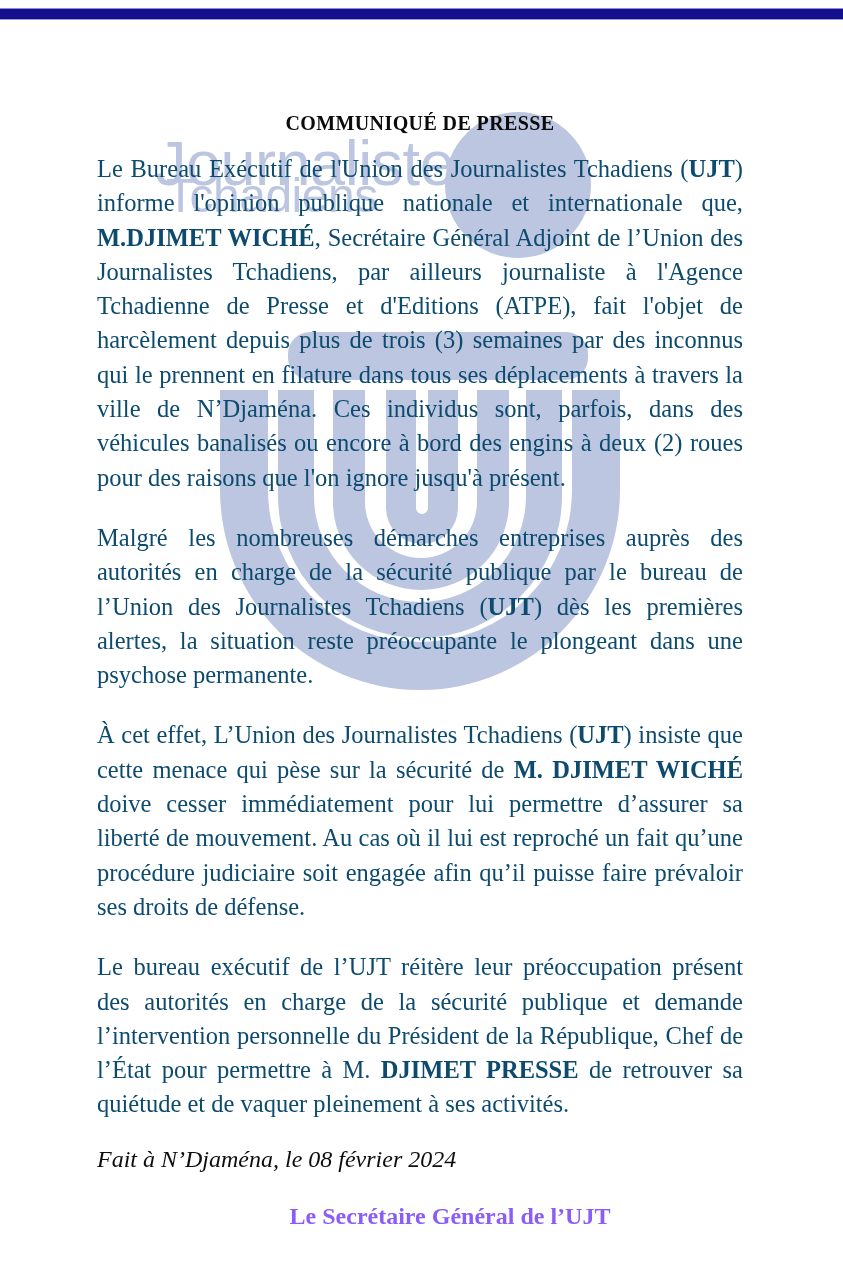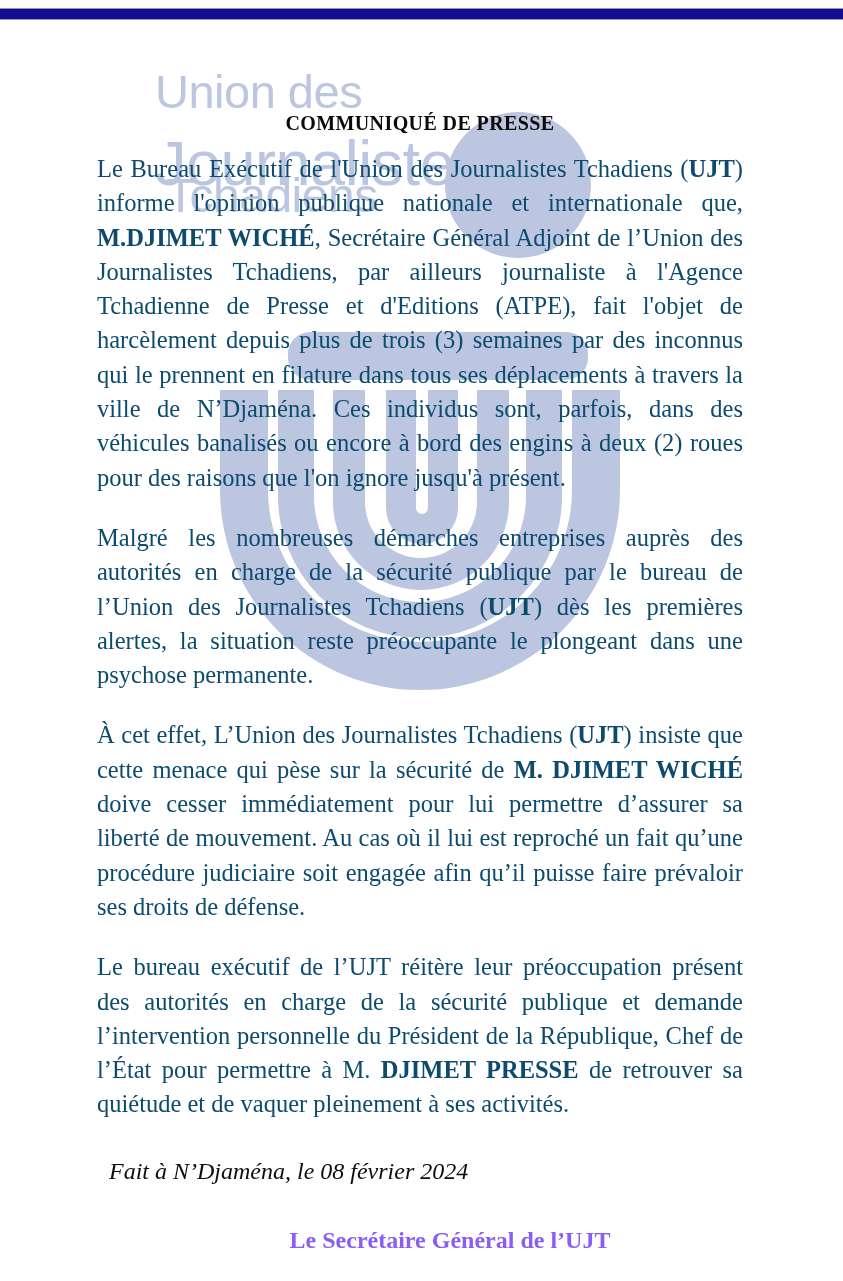--- a/index.html
+++ b/index.html
@@ -87,21 +87,21 @@
     hyphens: none;
   }
   p.p1 { margin-top: 17px; }
   p.p2 { margin-top: 26px; }
   p.p3 { margin-top: 26px; }
   p.p4 { margin-top: 26px; }
 
   .date-line {
     font-size: 24px;
     font-style: italic;
-    margin: 12px;
+    margin: 0;
     padding-top: 24px;
     color: #0d0d0d;
   }
   .signature-title {
     font-size: 24px;
     font-weight: bold;
     margin: 0;
     padding-top: 30px;
     padding-left: 60px;
     text-align: center;
@@ -133,21 +133,20 @@
 
         <rect x="160" y="272" width="300" height="48" rx="22"></rect>
 
         <path d="M 92 330 L 92 430 A 200 200 0 0 0 492 430 L 492 330 L 444 330 L 444 430 A 152 152 0 0 1 140 430 L 140 330 Z"></path>
         <path d="M 150 330 L 150 436 A 142 142 0 0 0 434 436 L 434 330 L 398 330 L 398 436 A 106 106 0 0 1 186 436 L 186 330 Z"></path>
         <path d="M 205 330 L 205 442 A 88 88 0 0 0 381 442 L 381 330 L 349 330 L 349 442 A 56 56 0 0 1 237 442 L 237 330 Z"></path>
         <path d="M 258 330 L 258 448 A 36 36 0 0 0 330 448 L 330 330 L 300 330 L 300 448 A 6 6 0 0 1 288 448 L 288 330 Z"></path>
       </g>
     </svg>
 
-    <div class="wm-text wm-line1">Union des</div>
     <div class="wm-text wm-line2">Journalistes</div>
     <div class="wm-text wm-line3">Tchadiens</div>
   </div>
 
   <div class="doc">
 
     <h1 class="title">COMMUNIQUÉ DE PRESSE</h1>
 
     <p class="para p1"><span>Le Bureau Exécutif de l'Union des Journalistes Tchadiens (</span><b>UJT</b><span>) informe l'opinion publique nationale et internationale que, </span><b>M.DJIMET  WICHÉ</b><span>, Secrétaire Général Adjoint de l’Union des Journalistes Tchadiens, par ailleurs journaliste à l'Agence Tchadienne de Presse et d'Editions (ATPE), fait l'objet de harcèlement depuis plus de trois (3) semaines par des inconnus qui le prennent en filature dans tous ses déplacements à travers la ville de N’Djaména. Ces individus sont, parfois, dans des véhicules banalisés ou encore à bord des engins à deux (2) roues pour des raisons que l'on ignore jusqu'à présent.</span></p>
     <p class="para p2"><span>Malgré les nombreuses démarches entreprises auprès des autorités en charge de la sécurité publique par le bureau de l’Union des Journalistes Tchadiens (</span><b>UJT</b><span>) dès les premières alertes, la situation reste préoccupante le plongeant dans une psychose permanente.</span></p>

